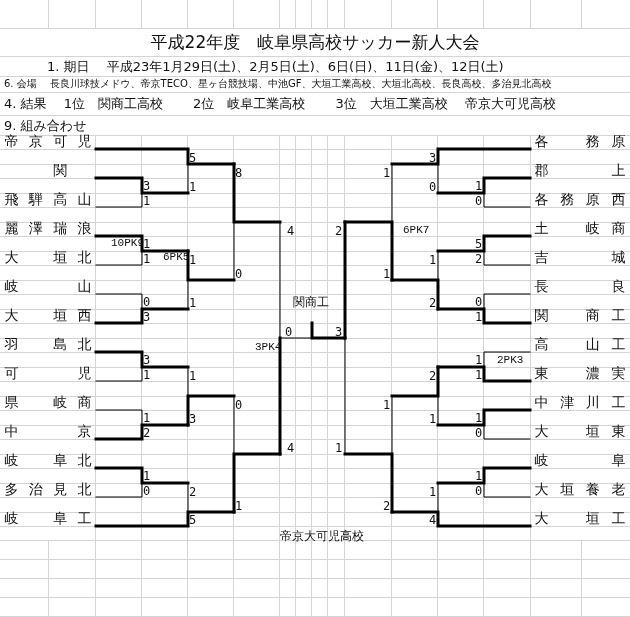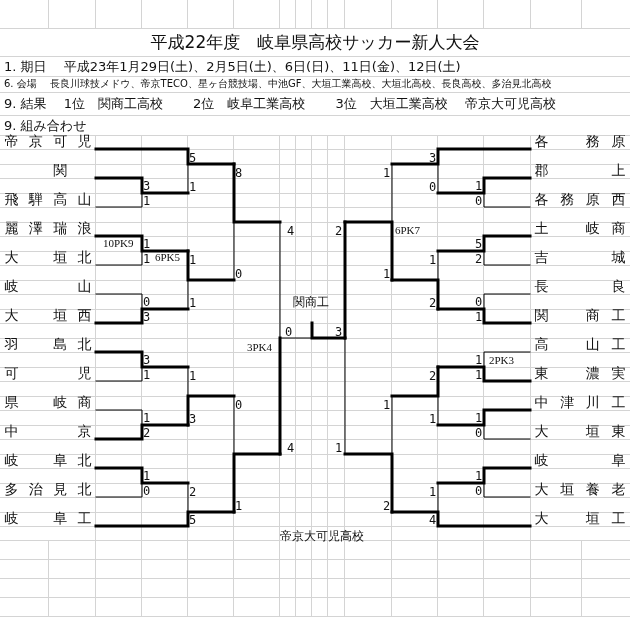--- a/index.html
+++ b/index.html
@@ -6,21 +6,21 @@
   body{width:630px;height:617px;position:relative;overflow:hidden;font-family:"DejaVu Sans","Liberation Sans",sans-serif;color:#111;}
   #grid{position:absolute;left:0;top:0;width:630px;height:617px;}
   #bracket{position:absolute;left:0;top:0;width:630px;height:617px;}
   .txt{position:absolute;white-space:nowrap;line-height:1;}
   .title{font-size:17px;left:0;width:630px;text-align:center;top:34px;}
   .info{font-size:13px;left:4px;}
   .info.small{font-size:10px;}
   .team{position:absolute;font-size:14px;display:flex;justify-content:space-between;line-height:1;}
   .team span{display:inline-block;}
   .score{position:absolute;font-size:12px;font-family:"DejaVu Sans Mono","Liberation Mono",monospace;line-height:1;}
-  .pk{position:absolute;font-size:11px;font-family:Liberation Serif, serif;line-height:1;}
+  .pk{position:absolute;font-size:11px;font-family:Liberation Mono, monospace;line-height:1;margin-left:8px;}
   .note{position:absolute;font-size:12px;line-height:1;}
 </style>
 </head>
 <body>
 
 <svg id="grid" width="630" height="617" xmlns="http://www.w3.org/2000/svg">
   <g stroke="#d4d4d4" stroke-width="1" shape-rendering="crispEdges">
 
     <line x1="48.5" y1="0" x2="48.5" y2="28"></line>
       <line x1="95.5" y1="0" x2="95.5" y2="28"></line>
@@ -187,23 +187,23 @@
 
     <polyline stroke-width="1" points="392,396 392,454"></polyline>
     <polyline stroke-width="3" points="392,512 392,454 345,454"></polyline>
 
     <polyline stroke-width="3" points="345,222 345,338"></polyline>
     <polyline stroke-width="1" points="345,454 345,338"></polyline>
   </g>
 </svg>
 
 <div class="txt title">平成22年度　岐阜県高校サッカー新人大会</div>
-<div class="txt info" style="top:60px;">1. 期日　 平成23年1月29日(土)、2月5日(土)、6日(日)、11日(金)、12日(土)</div>
+<div class="txt info" style="top:60px;margin-left:43px;">1. 期日　 平成23年1月29日(土)、2月5日(土)、6日(日)、11日(金)、12日(土)</div>
 <div class="txt info small" style="top:79px;">6. 会場　 長良川球技メドウ、帝京TECO、星ヶ台競技場、中池GF、大垣工業高校、大垣北高校、長良高校、多治見北高校</div>
-<div class="txt info" style="top:97px;">9. 結果　 1位　関商工高校　　 2位　岐阜工業高校　　 3位　大垣工業高校　 帝京大可児高校</div>
+<div class="txt info" style="top:97px;">4. 結果　 1位　関商工高校　　 2位　岐阜工業高校　　 3位　大垣工業高校　 帝京大可児高校</div>
 <div class="txt info" style="top:119px;">9. 組み合わせ</div>
 
 <div id="left-teams">
     <div class="team" style="top: 134px; left: 4px; width: 88px;">
       <span style="width: 15px; text-align: center;">帝</span>
       <span style="width: 15px; text-align: center;">京</span>
       <span style="width: 15px; text-align: center;">可</span>
       <span style="width: 15px; text-align: center;">児</span>
     </div>
     <div class="team" style="top: 163px; left: 4px; width: 88px;">

